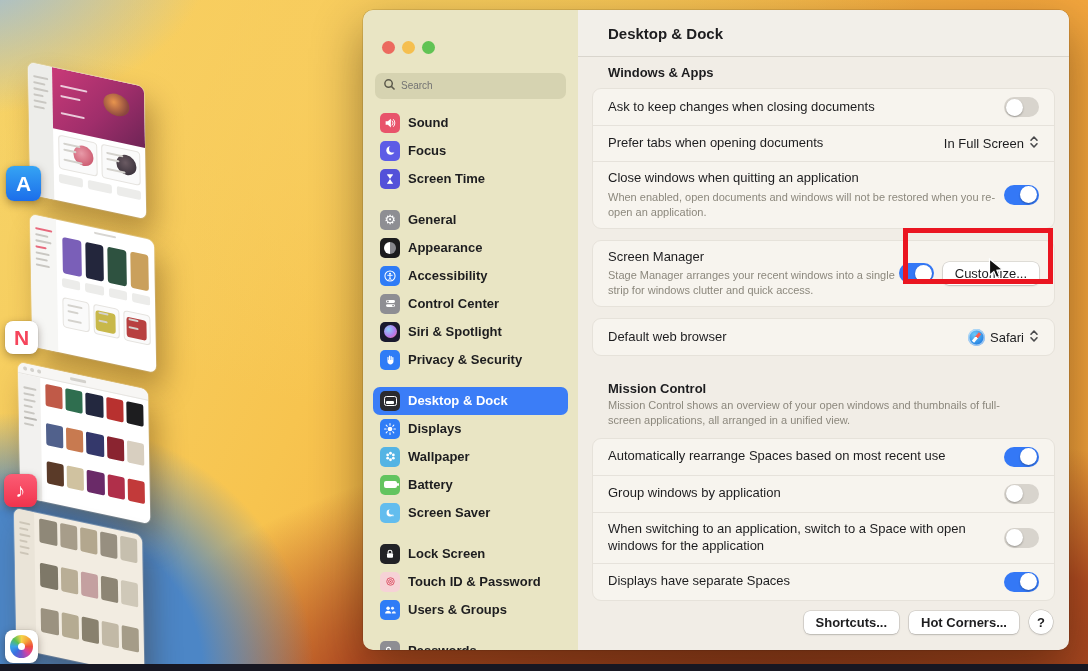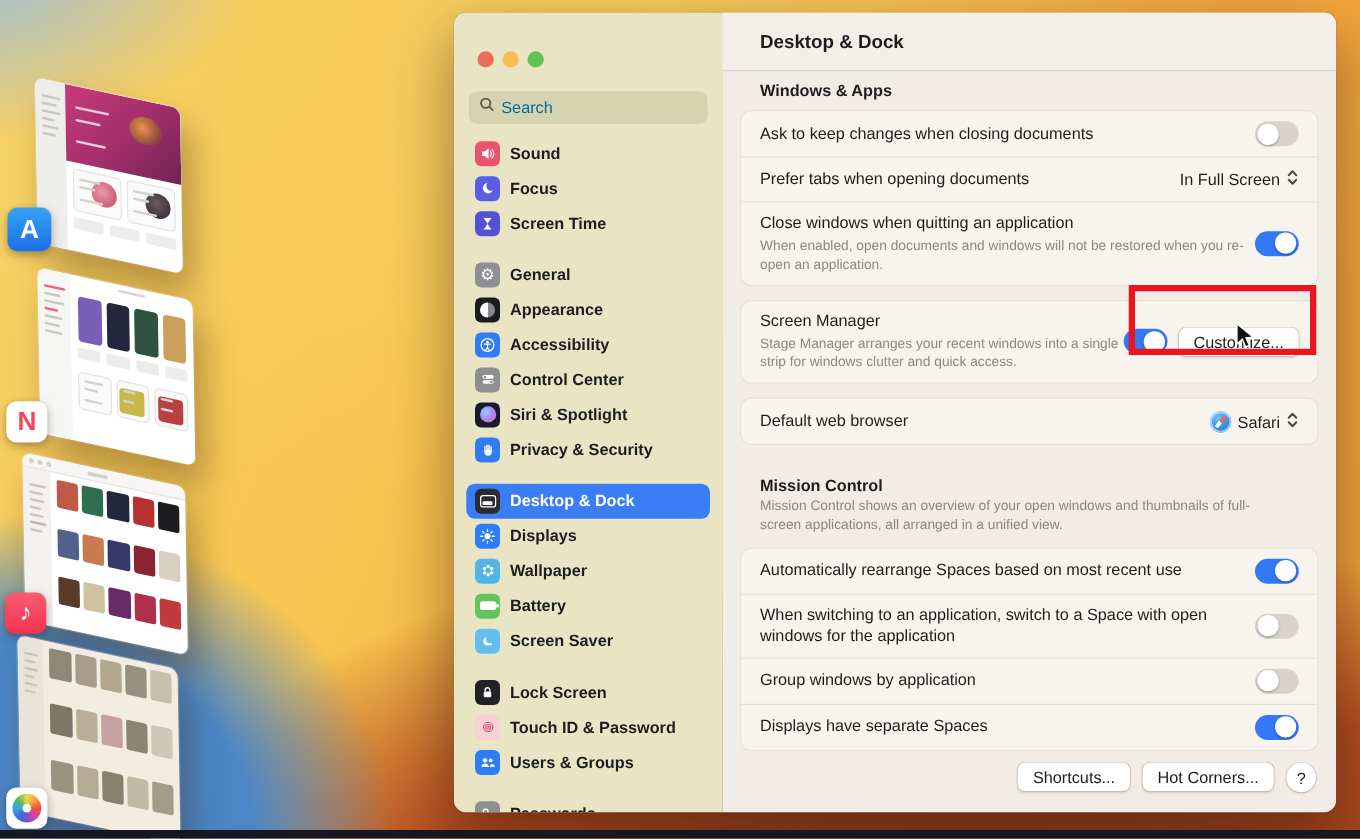--- a/index.html
+++ b/index.html
@@ -60,21 +60,21 @@
 
   
   .window { position:absolute; left:363px; top:10px; width:706px; height:640px; border-radius:10px;
     overflow:hidden; display:flex; box-shadow:0 18px 50px rgba(40,20,0,.45), 0 0 0 .5px rgba(0,0,0,.2); }
   .sidebar { width:215px; background:#e9e5c4; padding-top:0; flex:none; display:flex; flex-direction:column; }
   .traffic { display:flex; gap:7px; padding:31px 0 0 19px; }
   .traffic span { width:13px; height:13px; border-radius:50%; }
   .tl-red{background:#ec6a5e;} .tl-yellow{background:#f5bf4f;} .tl-green{background:#61c354;}
   .searchbox { margin:19px 12px 8px 12px; height:27px; border-radius:7px; background:rgba(86,80,40,.12);
     display:flex; align-items:center; gap:5px; padding:0 8px; }
-  .searchbox .ph { color:#0369a1; font-size:13px; }
+  .searchbox .ph { color:#737373; font-size:10px; }
   .nav { overflow:hidden; padding:2px 10px 0 10px;font-weight:bold; }
   .nav-group { margin-bottom:13px; }
   .nav-group.last { margin-top:9px; }
   .nav-item { display:flex; align-items:center; gap:8px; height:28px; padding:0 7px; border-radius:7px;
     font-size:13px; color:#1d1d1f; }
   .nav-item.selected { background:#3b7df7; color:#fff; }
   .nav-ico { width:20px; height:20px; border-radius:5px; flex:none; display:flex; align-items:center;
     justify-content:center; color:#fff; font-size:13px; line-height:1; }
   .nav-ico svg { display:block; }
   .appearance-dot { width:12px; height:12px; border-radius:50%; background:linear-gradient(90deg,#fff 50%,#86868c 50%); }
@@ -106,21 +106,21 @@
   .toggle:after { content:""; position:absolute; top:1.5px; left:2px; width:17px; height:17px; border-radius:50%;
     background:#fff; box-shadow:0 1px 2px rgba(0,0,0,.3); }
   .toggle.on { background:#3478f6; }
   .toggle.on:after { left:16px; }
   .btn { background:#fff; border-radius:6px; padding:4px 12px; font-size:13px; color:#1d1d1f;
     box-shadow:0 0 0 .5px rgba(0,0,0,.18), 0 1px 2px rgba(0,0,0,.15); }
   .safari-ico { width:17px; height:17px; border-radius:50%; flex:none; position:relative;
     background:radial-gradient(circle at 38% 32%, #6cc7f8, #1e7be0 75%); box-shadow:inset 0 0 0 1.5px rgba(255,255,255,.55); }
   .safari-ico:after { content:""; position:absolute; left:7px; top:3px; width:3px; height:11px;
     background:linear-gradient(180deg,#ff5d4e 50%,#fff 50%); transform:rotate(40deg); }
-  .footer { position:absolute; right:16px; bottom:16px; display:flex; align-items:flex-start; gap:10px; }
+  .footer { position:absolute; right:16px; bottom:16px; display:flex; align-items:flex-end; gap:10px;font-weight:bold; }
   .help-btn { width:24px; height:24px; border-radius:50%; background:#fff; display:flex; align-items:center;
     justify-content:center; font-size:13px; color:#1d1d1f; box-shadow:0 0 0 .5px rgba(0,0,0,.18), 0 1px 2px rgba(0,0,0,.15); }
 
   .red-highlight { position:absolute; left:903px; top:228px; width:150px; height:56px;
     border:5px solid #ea1520; z-index:60; pointer-events:none; }
   .cursor { position:absolute; left:988px; top:258px; z-index:70; pointer-events:none; }
 </style>
 </head>
 <body>
 
@@ -556,25 +556,25 @@
         <div style="height:14px"></div>
         <div class="sec-head" style="padding-bottom:0">Mission Control</div>
         <div class="sec-desc">Mission Control shows an overview of your open windows and thumbnails of full-screen applications, all arranged in a unified view.</div>
 
         <div class="group-box">
           <div class="row">
             <div class="row-label">Automatically rearrange Spaces based on most recent use</div>
             <span class="toggle on"></span>
           </div>
           <div class="row">
+            <div class="row-label">Group windows by application</div>
+            <span class="toggle off"></span>
+          </div>
+          <div class="row">
             <div class="row-label lbl-switch">When switching to an application, switch to a Space with open windows for the application</div>
-            <span class="toggle off"></span>
-          </div>
-          <div class="row">
-            <div class="row-label">Group windows by application</div>
             <span class="toggle off"></span>
           </div>
           <div class="row">
             <div class="row-label">Displays have separate Spaces</div>
             <span class="toggle on"></span>
           </div>
         </div>
 
         <div class="footer">
           <span class="btn">Shortcuts...</span>

